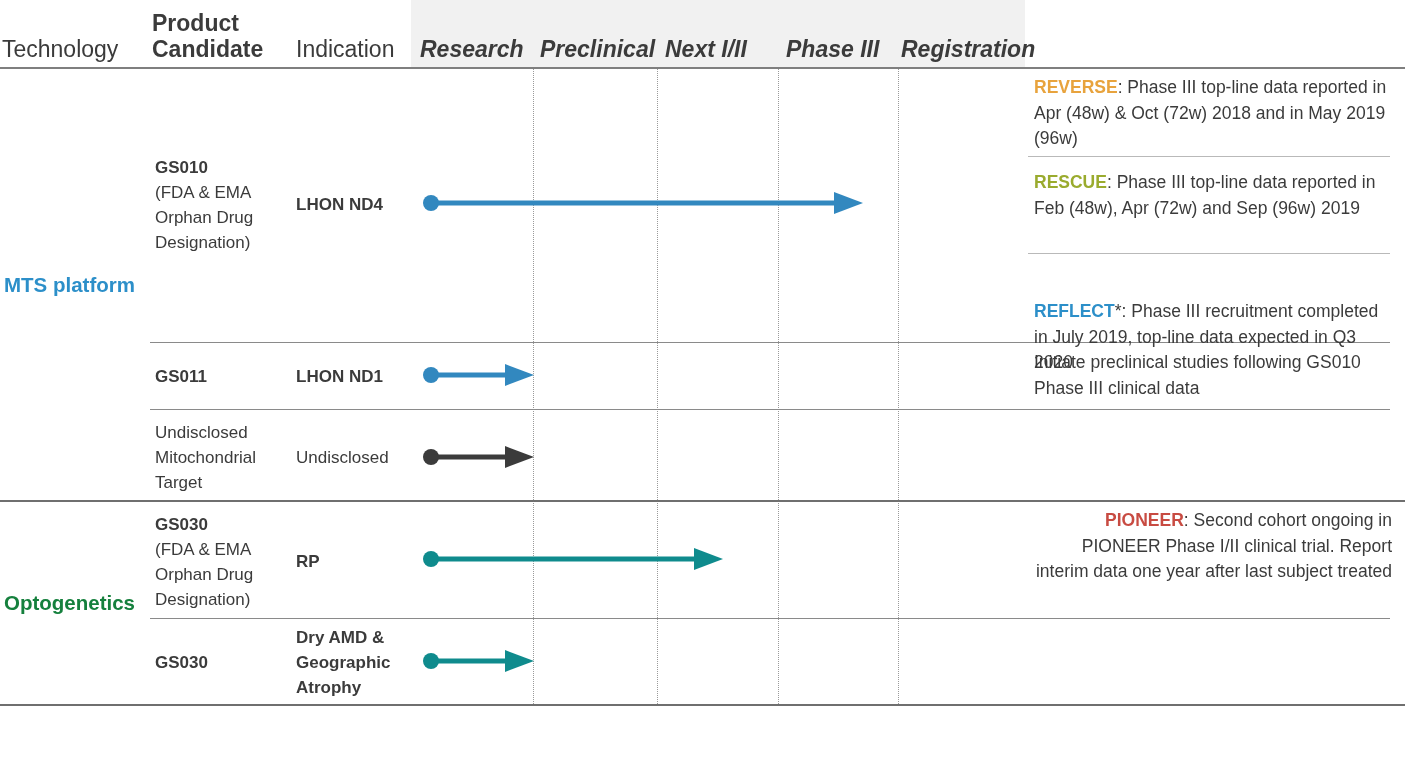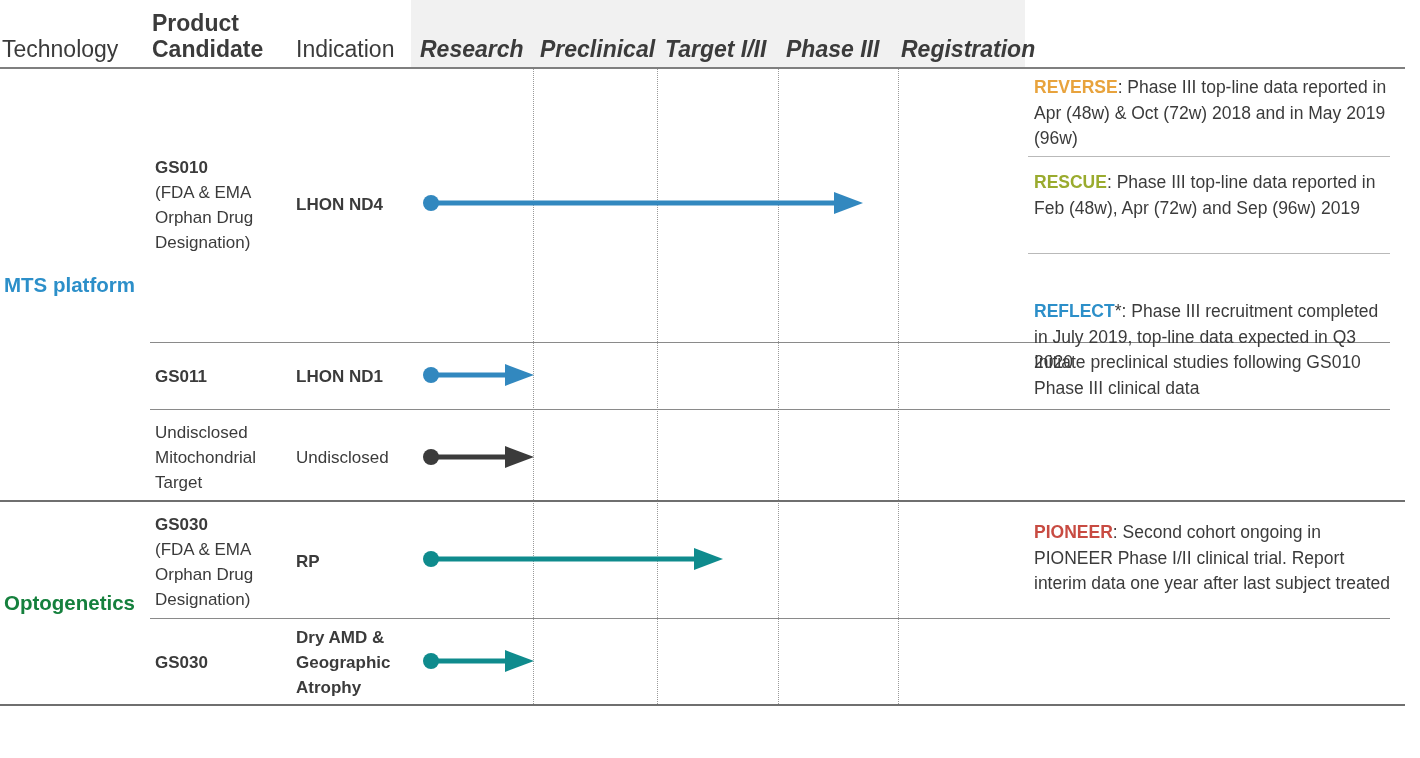--- a/index.html
+++ b/index.html
@@ -116,21 +116,21 @@
 
   <div class="hdr-cell" style="left:2px; top:36px;">Technology</div>
 
   <div class="hdr-cell" style="left:152px; top:10px; font-weight:bold;">Product</div>
   <div class="hdr-cell" style="left:152px; top:36px; font-weight:bold;">Candidate</div>
 
   <div class="hdr-cell" style="left:296px; top:36px;">Indication</div>
 
   <div class="hdr-cell phase" style="left:420px; top:36px;">Research</div>
   <div class="hdr-cell phase" style="left:540px; top:36px;">Preclinical</div>
-  <div class="hdr-cell phase" style="left:665px; top:36px;">Target I/II</div>
+  <div class="hdr-cell phase" style="left:665px; top:36px;">Next I/II</div>
   <div class="hdr-cell phase" style="left:786px; top:36px;">Phase III</div>
   <div class="hdr-cell phase" style="left:901px; top:36px;">Registration</div>
 
 
   <div class="vdot" style="left:533px;"></div>
   <div class="vdot" style="left:657px;"></div>
   <div class="vdot" style="left:778px;"></div>
   <div class="vdot" style="left:898px;"></div>
 
   <div class="hrule thin" style="left:1028px; top:156px; width:362px;"></div>
@@ -202,21 +202,21 @@
   <div class="cell" style="left:155px; top:562px;">Orphan Drug</div>
   <div class="cell" style="left:155px; top:587px;">Designation)</div>
   <div class="cell bold" style="left:296px; top:549px;text-align:center;">RP</div>
 
   <svg class="arrow" style="left:420px; top:545px;" width="320" height="32">
     <circle cx="11" cy="14" r="8" fill="#0f8b8d"></circle>
     <line x1="11" y1="14" x2="285" y2="14" stroke="#0f8b8d" stroke-width="5"></line>
     <polygon points="274,3 303,14 274,25" fill="#0f8b8d"></polygon>
   </svg>
 
-  <div class="event" style="top:520px;">
+  <div class="event" style="top:508px;text-align:right;">
     <span class="tag-pioneer">PIONEER</span><span>: Second cohort ongoing in PIONEER Phase I/II clinical trial. Report interim data one year after last subject treated</span>
   </div>
 
   <div class="cell bold" style="left:155px; top:650px;">GS030</div>
   <div class="cell bold" style="left:296px; top:625px;">Dry AMD &amp;</div>
   <div class="cell bold" style="left:296px; top:650px;">Geographic</div>
   <div class="cell bold" style="left:296px; top:675px;">Atrophy</div>
 
   <svg class="arrow" style="left:420px; top:647px;" width="130" height="32">
     <circle cx="11" cy="14" r="8" fill="#0f8b8d"></circle>

